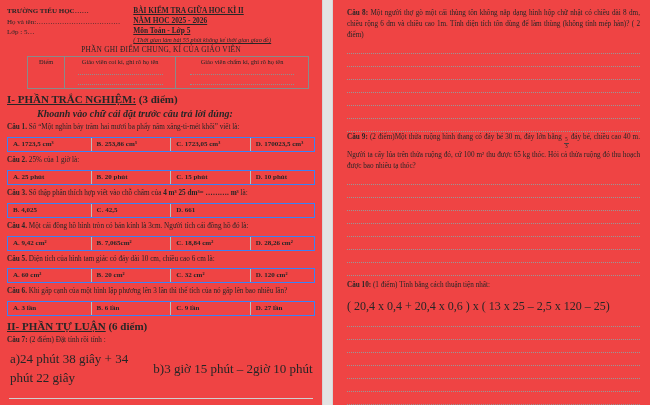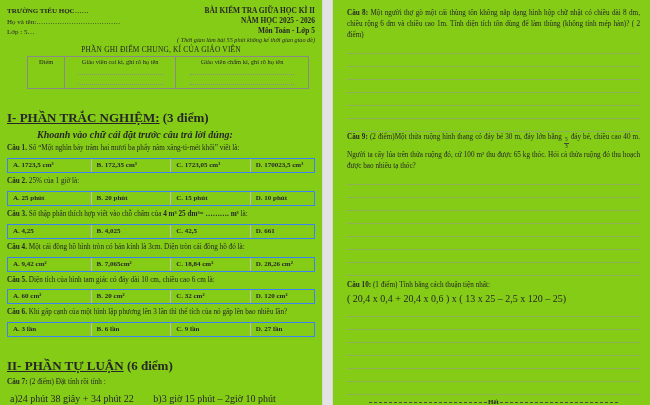--- a/index.html
+++ b/index.html
@@ -3,69 +3,69 @@
 <meta charset="utf-8">
 <style>
   html,body { margin:0; padding:0; }
   body {
     width:650px; height:405px; overflow:hidden;
     background:#e7e7e7;
     font-family:"Liberation Serif","DejaVu Serif",serif;
     color:#262626;
   }
   .spread { display:flex; width:650px; height:405px; }
-  .page { background:#84cc16; box-sizing:border-box; overflow:hidden; }
+  .page { background:#ef4444; box-sizing:border-box; overflow:hidden; }
   .page-1 { width:322px; padding:6px 7px 0 7px; }
   .page-gap { width:11px; background:#e3e3e3; border-left:1px solid #d6d6d6; border-right:1px solid #d6d6d6; box-sizing:border-box; }
   .page-2 { width:317px; padding:8px 10px 0 14px; }
 
   
   .hdr { display:flex; }
   .hdr-left { width:41%; font-size:7px; line-height:1.5; }
   .hdr-left .school { font-weight:bold; }
-  .hdr-right { width:59%; text-align:right; font-weight:bold; font-size:7.4px; line-height:1.35; }
+  .hdr-right { width:59%; text-align:left; font-weight:bold; font-size:7.4px; line-height:1.35;text-decoration:underline; }
   .time-note { font-weight:normal; font-style:italic; font-size:6.2px; white-space:nowrap; }
   .score-title { text-align:center; font-size:7.4px; margin-top:1px; letter-spacing:.2px; }
 
   .score-table {
     display:grid; grid-template-columns:13% 39.5% 47.5%;
     border:1px solid #8a8a8a; margin:2px 6px 0 20px;
   }
   .score-table .cell { border-left:1px solid #8a8a8a; padding:1px 3px 3px 3px; text-align:center; font-size:6.4px; }
   .score-table .cell:first-child { border-left:none; }
   .sig-line { height:9px; border-bottom:1px dotted #8f8f8f; width:82%; margin:0 auto; }
 
   
-  .sec-title { font-weight:bold; font-size:13px; margin-top:21px; }
+  .sec-title { font-weight:bold; font-size:11px; margin-top:4px; }
   .sec-title .u { text-decoration:underline; }
   .mcq-instruction { font-weight:bold; font-style:italic; font-size:10px; margin:3px 0 1px 30px; }
 
   .stem { font-size:7.2px; line-height:1.5; margin-top:3px; }
   .stem .lbl { font-weight:bold;margin-top:34px; }
   .stem .b { font-weight:bold; }
 
   .opts {
     display:grid; grid-template-columns:27% 26% 26% 21%;
     border:1px solid #3b82f6; margin-top:4px;font-weight:bold;
   }
   .opts .opt { border-left:1px solid #bdbdbd; font-size:7px; padding:2px 3px 3px 5px; white-space:nowrap; overflow:hidden; }
   .opts .opt:first-child { border-left:none; }
 
   
-  .parts { display:flex; font-size:10px; margin:3px 0 0 3px; line-height:1.5; }
+  .parts { display:flex; font-size:13px; margin:3px 0 0 3px; line-height:1.5;align-items:center; }
   .parts .pa { width:47%; }
   .ans-line { height:10px; border-bottom:1px solid #cfcfcf; margin:0 2px; }
 
   
   .prob { font-size:7.2px; line-height:1.55; text-align:justify; }
   .prob .lbl { font-weight:bold; }
   .dot-line { height:12px; border-bottom:1px dotted #979797; }
   .frac { display:inline-flex; flex-direction:column; vertical-align:-2px; font-size:5.4px; line-height:1.05; text-align:center; }
   .frac .num { border-bottom:1px solid #444; padding:0 1px; }
-  .expr { font-size:10px; margin-top:2px; }
+  .expr { font-size:12px; margin-top:8px; }
   .het { display:flex; align-items:center; justify-content:center; margin-top:3px; }
   .het .dash { width:118px; border-top:1px dashed #4a4a4a; height:0; }
   .het .word { font-weight:bold; font-size:7px; padding:0 1px; }
 </style>
 </head>
 <body>
 
 <div class="spread">
 
   <div class="page page-1">
@@ -102,42 +102,41 @@
       </div>
     </div>
 
     <div class="sec-title"><span class="u">I- PHẦN TRẮC NGHIỆM:</span><span> (3 điểm)</span></div>
 
     <div class="mcq-instruction">Khoanh vào chữ cái đặt trước câu trả lời đúng:</div>
 
     <div class="stem"><span class="lbl">Câu 1.</span><span> Số “Một nghìn bảy trăm hai mươi ba phẩy năm xăng-ti-mét khối” viết là:</span></div>
     <div class="opts">
       <div class="opt">A. 1723,5 cm³</div>
-      <div class="opt">B. 172,35 cm³</div>
+      <div class="opt">B. 253,86 cm³</div>
       <div class="opt">C. 1723,05 cm³</div>
       <div class="opt">D. 170023,5 cm³</div>
     </div>
 
     <div class="stem"><span class="lbl">Câu 2.</span><span> 25% của 1 giờ là:</span></div>
     <div class="opts">
       <div class="opt">A. 25 phút</div>
       <div class="opt">B. 20 phút</div>
       <div class="opt">C. 15 phút</div>
       <div class="opt">D. 10 phút</div>
     </div>
 
     <div class="stem"><span class="lbl">Câu 3.</span><span> Số thập phân thích hợp viết vào chỗ chấm của </span><span class="b">4 m³ 25 dm³= ………. m³</span><span> là:</span></div>
     <div class="opts">
-      <div class="opt">A. 4,25</div>
       <div class="opt">B. 4,025</div>
       <div class="opt">C. 42,5</div>
       <div class="opt">D. 661</div>
     </div>
 
-    <div class="stem"><span class="lbl">Câu 4.</span><span> Một cái đồng hồ hình tròn có bán kính là 3cm. Diện tròn cái đồng hồ đó là:</span></div>
+    <div class="stem"><span class="lbl">Câu 4.</span><span> Một cái đồng hồ hình tròn có bán kính là 3cm. Người tích cái đồng hồ đó là:</span></div>
     <div class="opts">
       <div class="opt">A. 9,42 cm²</div>
       <div class="opt">B. 7,065cm²</div>
       <div class="opt">C. 18,84 cm²</div>
       <div class="opt">D. 28,26 cm²</div>
     </div>
 
     <div class="stem"><span class="lbl">Câu 5.</span><span> Diện tích của hình tam giác có đáy dài 10 cm, chiều cao 6 cm là:</span></div>
     <div class="opts">
       <div class="opt">A. 60 cm²</div>

